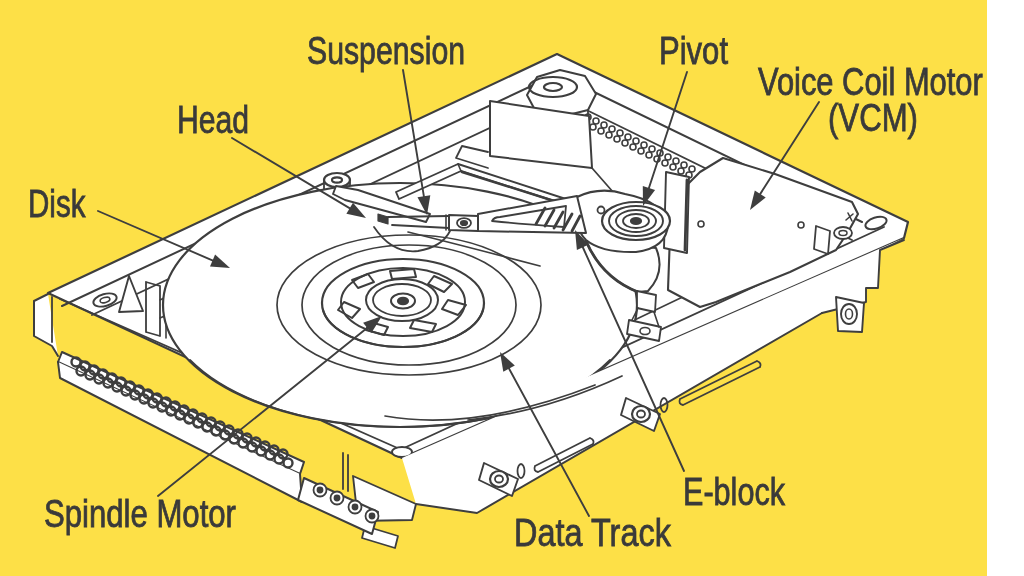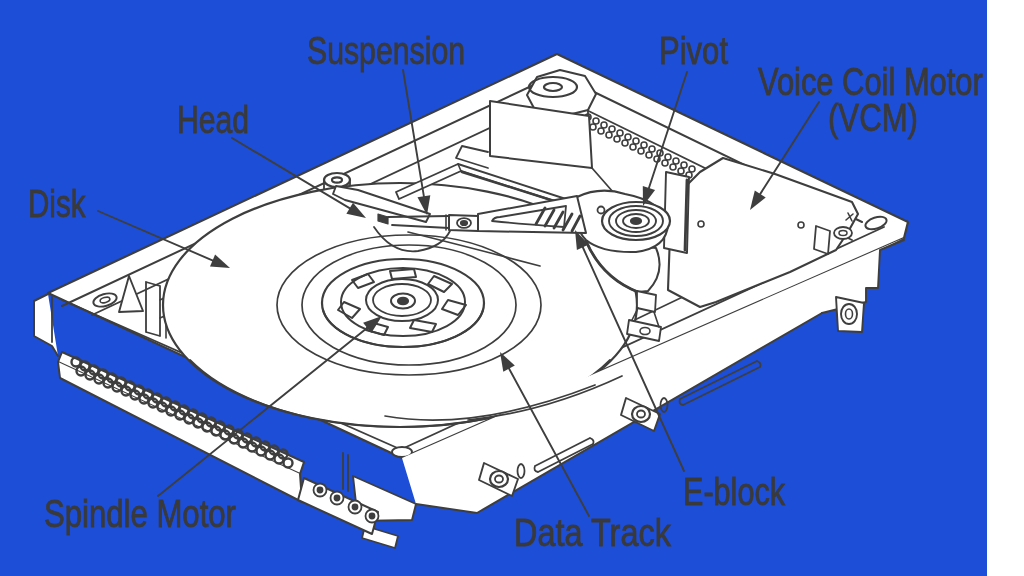--- a/index.html
+++ b/index.html
@@ -1,16 +1,16 @@
 <!DOCTYPE html>
 <html><head>
 <meta charset="utf-8">
 <style>
   html,body{margin:0;padding:0;background:#ffffff;}
-  #stage{position:relative;width:987px;height:576px;background:#1d4ed8;overflow:hidden;}
+  #stage{position:relative;width:987px;height:576px;background:#fde047;overflow:hidden;}
   svg{position:absolute;left:0;top:0;filter:blur(0.5px);}
   .lbl{fill:#3a3a3a;stroke:#3a3a3a;stroke-width:0.8px;font-family:"Liberation Sans",sans-serif;font-size:38px;}
 </style>
 </head>
 <body>
 <div id="stage">
 <svg width="1024" height="576" viewBox="0 0 1024 576">
 <g fill="none" stroke="#3e3e3e" stroke-width="2.2" stroke-linecap="round" stroke-linejoin="round">
 
 <path d="M48,293 L557,54 L908,222 L904,238 L402,458 Z" fill="#ffffff"></path>

